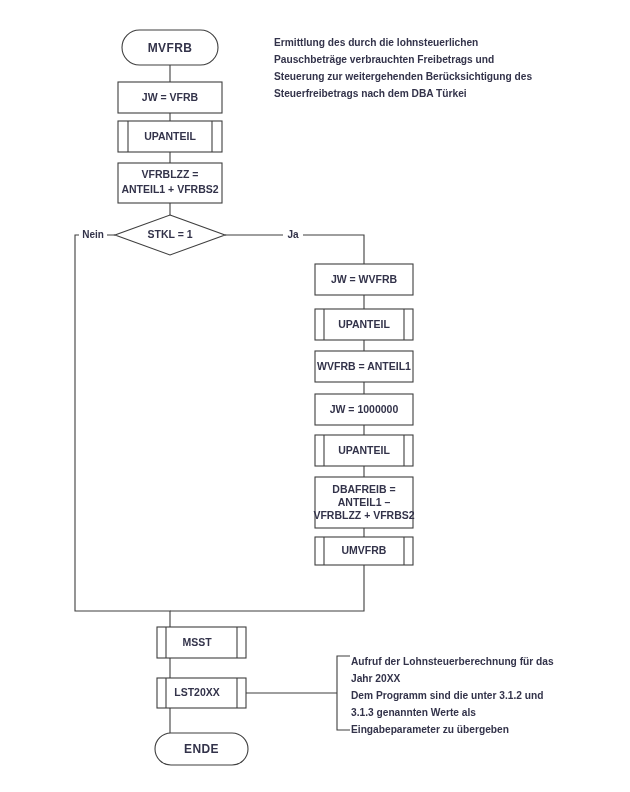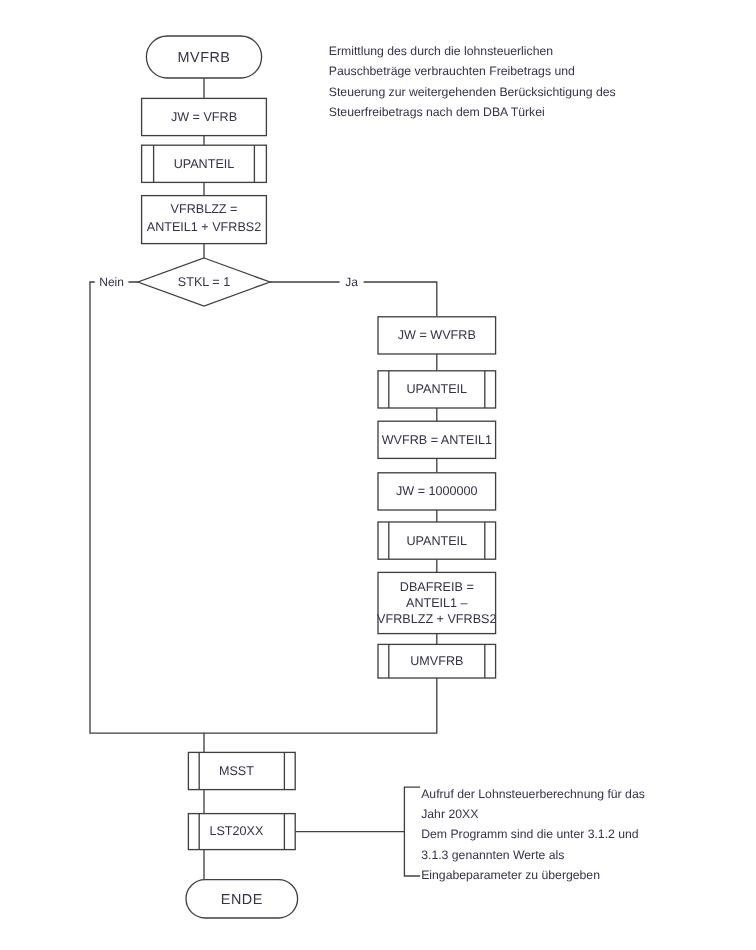--- a/index.html
+++ b/index.html
@@ -12,20 +12,21 @@
     width: 630px;
     height: 792px;
     font-family: "Liberation Sans", sans-serif;
     color: #3b3b4f;
     overflow: hidden;
   }
   #flow-root {
     position: relative;
     width: 616px;
     height: 792px;
+    font-weight: bold;
   }
   svg.flow {
     position: absolute;
     left: 0;
     top: 0;
     width: 630px;
     height: 792px;
   }
   .shape-fill {
     fill: #ffffff;

